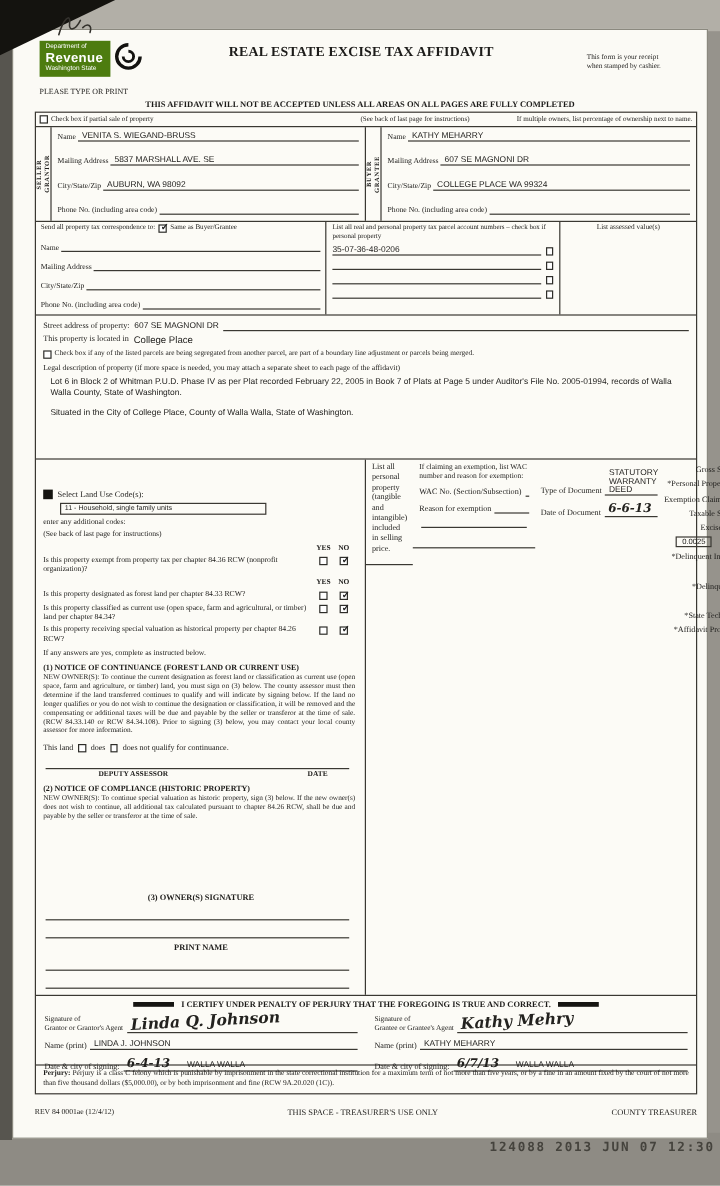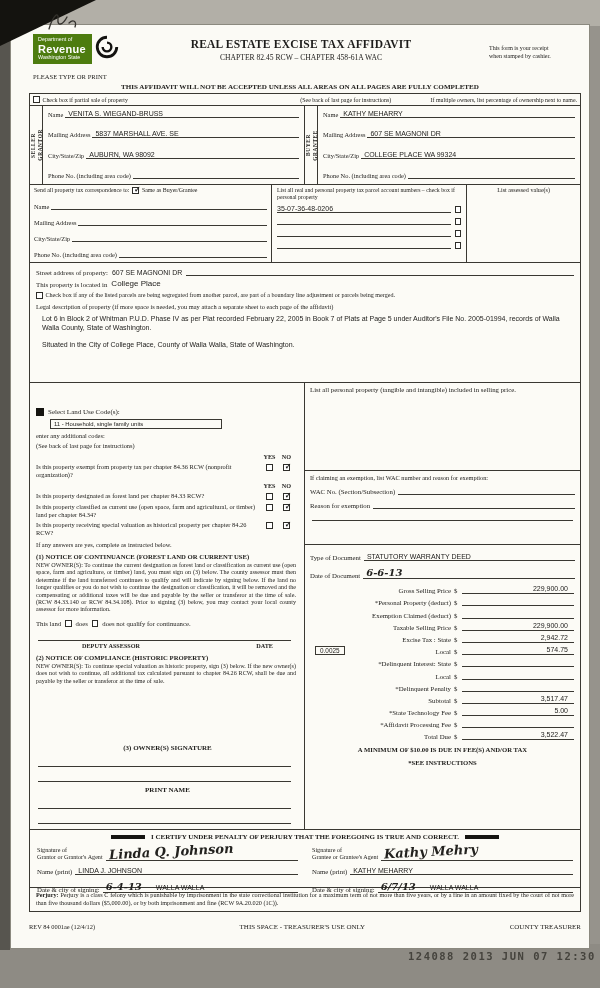--- a/index.html
+++ b/index.html
@@ -51,21 +51,21 @@
   .correspond { display:flex; height:78px; border-bottom:1px solid #3a3832; font-size:6px; }
   .c1 { width:44%; border-right:1px solid #3a3832; padding:2px 4px 4px; display:flex; flex-direction:column; justify-content:space-between; }
   .c1-top { display:flex; align-items:center; gap:3px; font-size:5.9px; }
   .c2 { width:35.5%; border-right:1px solid #3a3832; padding:2px 5px; }
   .c2-head { font-size:5.8px; line-height:1.2; }
   .parcel-line { display:flex; align-items:flex-end; gap:4px; height:12px; }
   .pl-fill { flex:1; border-bottom:1px solid #3a3832; }
   .c3 { flex:1; padding:2px 4px; text-align:center; font-size:6.1px; }
 
   .property-block { height:120px; border-bottom:1px solid #3a3832; padding:2px 6px 0; overflow:hidden; }
-  .prow { display:flex; align-items:flex-end; gap:4px; font-size:6.8px; margin-top:3px; }
+  .prow { display:flex; gap:4px; font-size:6.8px; margin-top:3px; }
   .prow .nofill { border-bottom:none; }
   .typed-lg { font-family:"Liberation Sans",sans-serif; font-size:8px; }
   .seg-row { display:flex; align-items:center; gap:3px; font-size:6.1px; margin-top:4px; }
   .legal-label { font-size:6.4px; margin-top:4px; }
   .legal-text { font-family:"Liberation Sans",sans-serif; font-size:7px; line-height:1.3; margin:4px 4px 0 6px; }
   .situated { font-family:"Liberation Sans",sans-serif; font-size:7px; margin:9px 0 0 6px; }
 
   .main-cols { display:flex; height:447px; border-bottom:1px solid #3a3832; }
   .luc { display:flex; flex-direction:column; padding:3px 5px 5px 6px; overflow:hidden; }
   .luc-head { display:flex; align-items:center; gap:4px; font-size:7px;margin-top:22px; }
@@ -80,21 +80,21 @@
   .if-yes { font-size:6.4px; margin-top:4px; }
   .n-title { font-size:6.7px; font-weight:bold; margin-top:5px; }
   .n-body { font-size:6.1px; line-height:1.22; margin-top:2px; text-align:justify; padding-right:3px; }
   .land-row { display:flex; align-items:center; gap:4px; font-size:6.7px; margin-top:6px; }
   .da-line { border-bottom:1px solid #3a3832; height:12px; margin:2px 8px 0 2px; }
   .da-labels { display:flex; justify-content:space-between; padding:1px 26px 0 46px; font-weight:bold; font-size:6.2px; }
   .sig-group { margin-top:auto; }
   .sig3-title { text-align:center; font-weight:bold; font-size:7px; margin-top:4px; }
   .sline { border-bottom:1px solid #3a3832; height:15px; margin:0 8px 0 2px; }
 
-  .fin { display:flex; flex-direction:column; font-size:6.8px; }
+  .fin { display:flex; flex-direction:row; font-size:6.8px; }
   .pp-block { height:88px; border-bottom:1px solid #3a3832; padding:3px 5px; }
   .pp-head { font-size:6.8px; line-height:1.25; }
   .ex-block { height:74px; border-bottom:1px solid #3a3832; padding:3px 5px; }
   .ex-head { font-size:6.3px; }
   .prow2 { display:flex; align-items:flex-end; gap:3px; margin-top:6px; font-size:6.8px; }
   .flabel { white-space:nowrap; }
   .xline { border-bottom:1px solid #3a3832; height:12px; margin:0 2px; }
   .doc-block { padding:2px 5px 3px; }
   .fees { padding-right:6px; }
   .fee-row { display:flex; align-items:flex-end; height:12.2px; font-size:6.8px; }
@@ -142,21 +142,20 @@
       <div class="lb3">Washington State</div>
     </div>
     <svg class="logo-mark" width="26" height="26" viewBox="0 0 24 24">
       <path d="M12 3 a9 9 0 1 0 9 9" fill="none" stroke="#131210" stroke-width="2.6"></path>
       <path d="M12 8 a4 4 0 1 1 -4 4" fill="none" stroke="#131210" stroke-width="2.2"></path>
     </svg>
   </div>
 
   <div class="title-block">
     <div class="form-title">REAL ESTATE EXCISE TAX AFFIDAVIT</div>
-    <div class="form-subtitle">CHAPTER 82.45 RCW – CHAPTER 458-61A WAC</div>
   </div>
 
   <div class="receipt-note">
     <div>This form is your receipt</div>
     <div>when stamped by cashier.</div>
   </div>
 
   <div class="please-type">PLEASE TYPE OR PRINT</div>
   <div class="warning">THIS AFFIDAVIT WILL NOT BE ACCEPTED UNLESS ALL AREAS ON ALL PAGES ARE FULLY COMPLETED</div>
 

